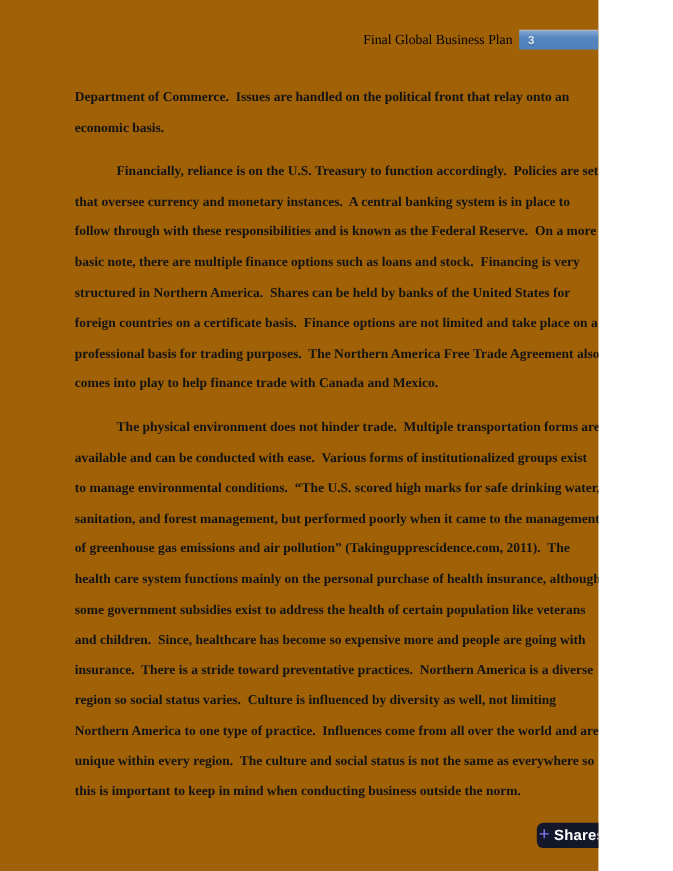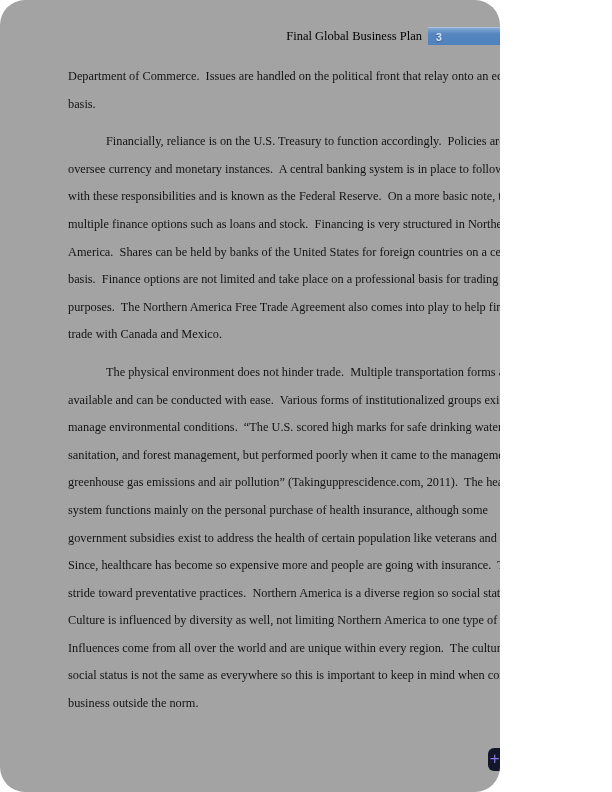--- a/index.html
+++ b/index.html
@@ -2,26 +2,25 @@
 <html><head>
 <meta charset="utf-8">
 <style>
   html, body {
     margin: 0;
     padding: 0;
     background: #ffffff;
   }
   .page {
     position: relative;
-    width: 500px;
+    width: 544px;
     height: 792px;
-    background: #a3a3a3;
+    background: #a16207;
     font-family: "Liberation Serif", serif;
     overflow: hidden;
-    border-radius: 25px;
   }
   
   .header {
     position: absolute;
     top: 27px;
     left: 0;
     right: 0;
     height: 18px;
     display: flex;
     align-items: center;
@@ -55,22 +54,23 @@
     position: absolute;
     left: 68px;
     top: 63px;
     width: 479px;
     font-size: 12.3px;
     line-height: 27.6px;
     color: #131313;
     text-align: left;
   }
   .para {
-    margin: 0 0 10px 0;
+    margin: 12px 0 10px 0;
     white-space: pre-wrap;
+    font-weight: bold;
   }
   .para.indent {
     text-indent: 38px;
   }
   
   .footer {
     position: absolute;
     left: 0;
     top: 748px;
     width: 612px;

